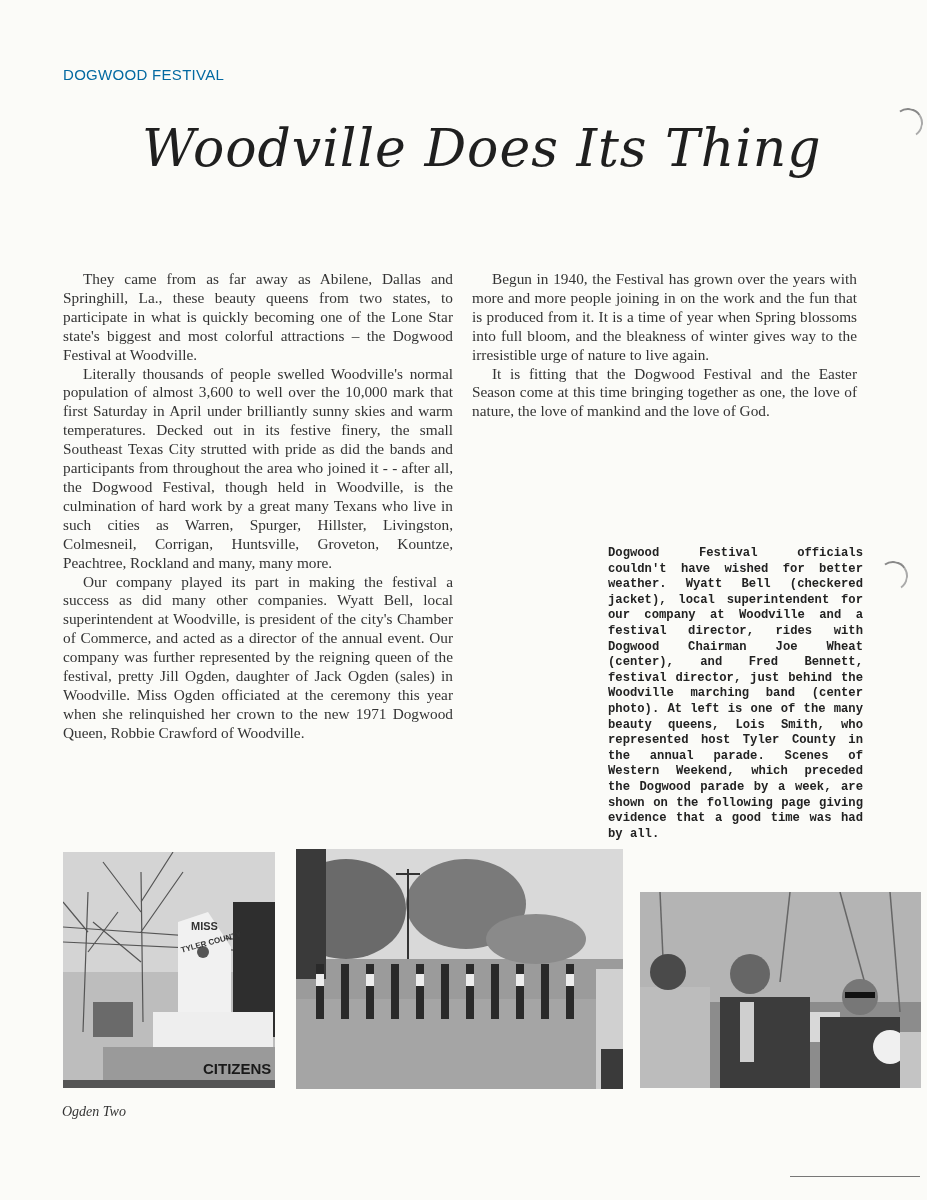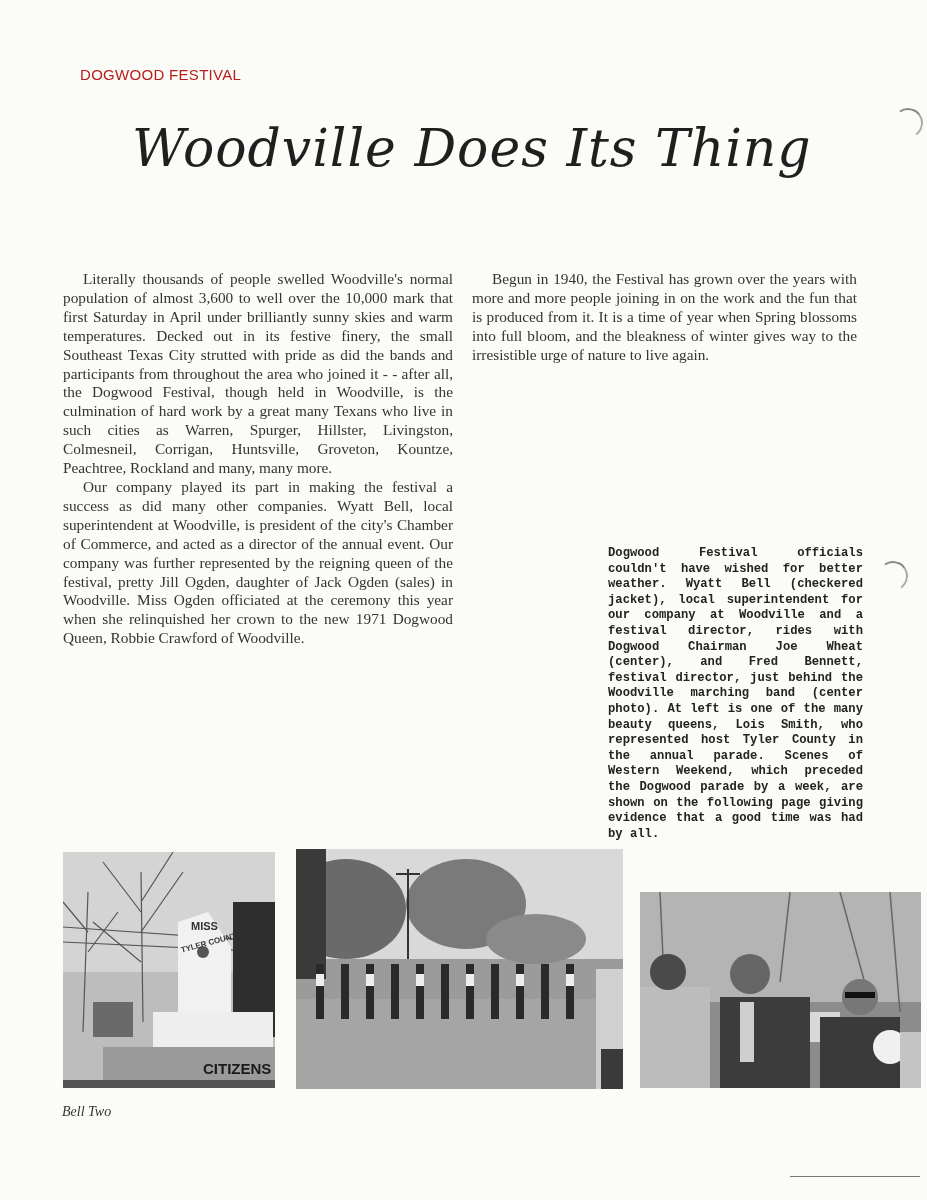--- a/index.html
+++ b/index.html
@@ -7,25 +7,24 @@
     width: 927px; height: 1200px;
     background: #fbfbf8;
     position: relative;
     overflow: hidden;
     color: #2a2a2a;
   }
   .section-label {
     position: absolute; left: 63px; top: 66px;
     font-family: "Liberation Sans", sans-serif;
     font-size: 15px; letter-spacing: 0.3px;
-    color: #b91c1c;
-    margin-left: 17px;
+    color: #0369a1;
   }
   .title {
-    position: absolute; left: 132px; top: 118px;
+    position: absolute; left: 142px; top: 118px;
     width: 640px;
     font-family: "DejaVu Serif", serif;
     font-style: italic;
     font-size: 52px;
     color: #1f1f1f;
     letter-spacing: 1px;
     white-space: nowrap;
   }
   .col {
     position: absolute;
@@ -80,26 +79,28 @@
 </head>
 <body>
 
 <div class="section-label">DOGWOOD FESTIVAL</div>
 <div class="title">Woodville Does Its Thing</div>
 
 <div class="punch punch-top"></div>
 <div class="punch punch-mid"></div>
 
 <div class="col col-left">
+  <p>They came from as far away as Abilene, Dallas and Springhill, La., these beauty queens from two states, to participate in what is quickly becoming one of the Lone Star state's biggest and most colorful attractions – the Dogwood Festival at Woodville.</p>
   <p>Literally thousands of people swelled Woodville's normal population of almost 3,600 to well over the 10,000 mark that first Saturday in April under brilliantly sunny skies and warm temperatures. Decked out in its festive finery, the small Southeast Texas City strutted with pride as did the bands and participants from throughout the area who joined it - - after all, the Dogwood Festival, though held in Woodville, is the culmination of hard work by a great many Texans who live in such cities as Warren, Spurger, Hillster, Livingston, Colmesneil, Corrigan, Huntsville, Groveton, Kountze, Peachtree, Rockland and many, many more.</p>
   <p>Our company played its part in making the festival a success as did many other companies. Wyatt Bell, local superintendent at Woodville, is president of the city's Chamber of Commerce, and acted as a director of the annual event. Our company was further represented by the reigning queen of the festival, pretty Jill Ogden, daughter of Jack Ogden (sales) in Woodville. Miss Ogden officiated at the ceremony this year when she relinquished her crown to the new 1971 Dogwood Queen, Robbie Crawford of Woodville.</p>
 </div>
 
 <div class="col col-right">
   <p>Begun in 1940, the Festival has grown over the years with more and more people joining in on the work and the fun that is produced from it. It is a time of year when Spring blossoms into full bloom, and the bleakness of winter gives way to the irresistible urge of nature to live again.</p>
+  <p>It is fitting that the Dogwood Festival and the Easter Season come at this time bringing together as one, the love of nature, the love of mankind and the love of God.</p>
 </div>
 
 <div class="caption">Dogwood Festival officials couldn't have wished for better weather. Wyatt Bell (checkered jacket), local superintendent for our company at Woodville and a festival director, rides with Dogwood Chairman Joe Wheat (center), and Fred Bennett, festival director, just behind the Woodville marching band (center photo). At left is one of the many beauty queens, Lois Smith, who represented host Tyler County in the annual parade. Scenes of Western Weekend, which preceded the Dogwood parade by a week, are shown on the following page giving evidence that a good time was had by all.</div>
 
 <div class="photo photo-left">
   <svg viewBox="0 0 212 236" preserveAspectRatio="none">
     <rect width="212" height="236" fill="#bdbdbd"></rect>
     <rect x="0" y="0" width="212" height="120" fill="#d4d4d4"></rect>
     <g stroke="#555" stroke-width="1.2" fill="none">
       <path d="M80 170 L78 20 M78 60 L40 10 M78 80 L120 20 M78 110 L30 70 M78 50 L110 0"></path>
@@ -173,14 +174,14 @@
     <rect x="100" y="110" width="14" height="60" fill="#cfcfcf"></rect>
     <rect x="170" y="120" width="30" height="30" fill="#d8d8d8"></rect>
     <rect x="180" y="125" width="80" height="71" fill="#3a3a3a"></rect>
     <circle cx="220" cy="105" r="18" fill="#777"></circle>
     <rect x="205" y="100" width="30" height="6" fill="#111"></rect>
     <circle cx="250" cy="155" r="17" fill="#f0f0f0"></circle>
     <rect x="260" y="140" width="21" height="56" fill="#c4c4c4"></rect>
   </svg>
 </div>
 
-<div class="page-label">Bell Two</div>
+<div class="page-label">Ogden Two</div>
 <div class="bottom-rule"></div>
 
 </body></html>

